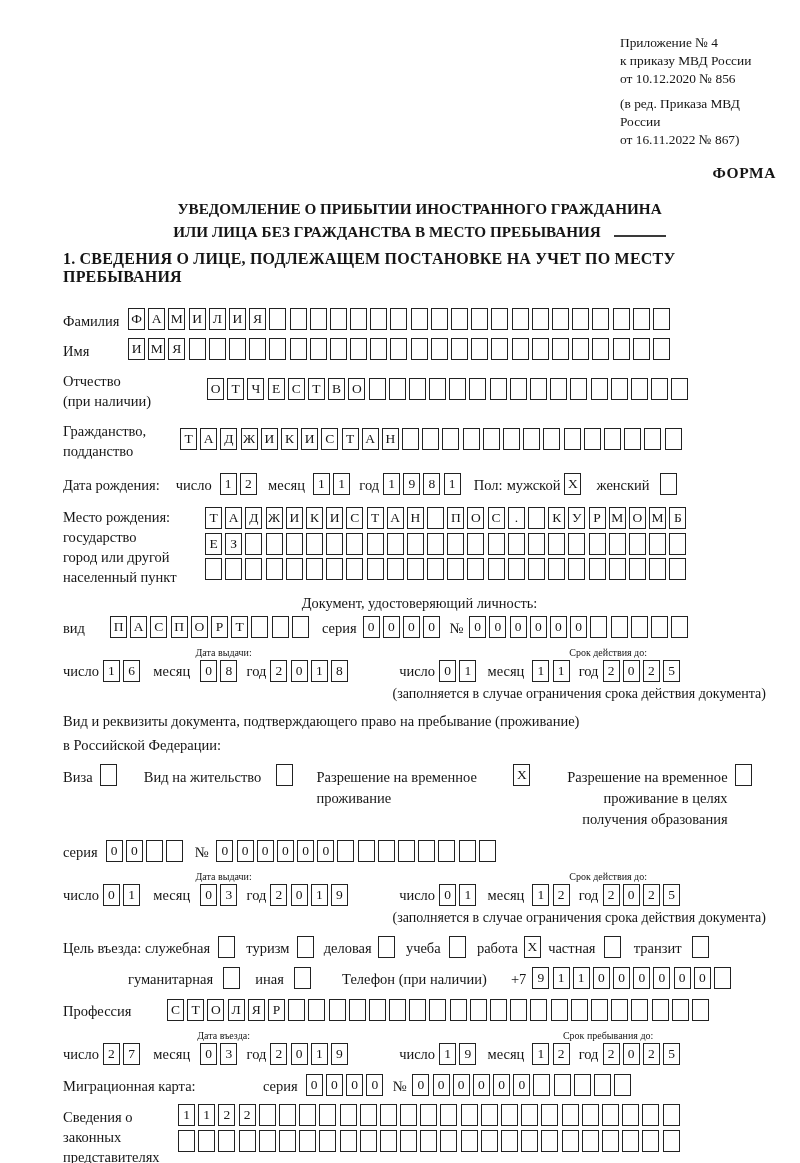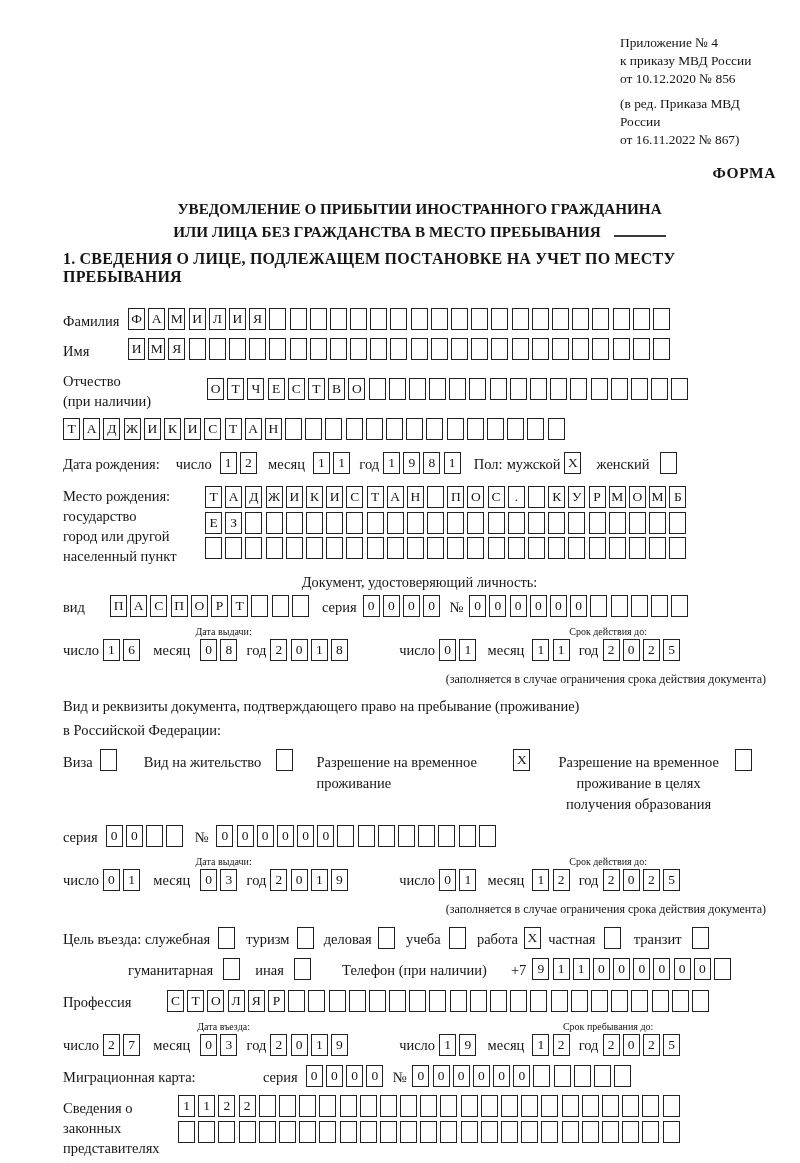--- a/index.html
+++ b/index.html
@@ -28,28 +28,28 @@
   .gap4{margin-left:4px}.gap6{margin-left:6px}.gap8{margin-left:8px}.gap10{margin-left:10px}
   .gap12{margin-left:12px}.gap16{margin-left:16px}.gap20{margin-left:20px}.gap24{margin-left:24px}.gap28{margin-left:28px}
 
   .center-bold{text-align:center;font-weight:normal;font-size:14.4px;margin-top:8px}
   .hdr2{display:flex;font-size:10px;margin-top:9px}
   .hdr2 .hl{width:330px;text-align:center}
   .hdr2 .hr{width:345px;text-align:center;margin-left:56px}
   .dates{display:flex;margin-top:2px}
   .dg{display:flex;align-items:flex-start}
   .dright{margin-left:48px}
-  .cap{font-size:12px;text-align:right;margin-top:11px;padding-right:10px}
+  .cap{font-size:14px;text-align:right;margin-top:4px;padding-right:10px}
   .plain{margin-top:9px;line-height:1.5}
 
   .optrow{display:flex;align-items:flex-start;margin-top:8px}
   .opt{display:flex;align-items:flex-start}
   .olbl{padding-top:3px;margin-right:7px;line-height:1.45}
   .c190{width:190px;text-align:left}
-  .c178{width:178px;text-align:center}
+  .c178{width:178px;text-align:right}
 
   .reps{display:flex;align-items:flex-start;margin-top:8px}
 </style>
 </head>
 <body>
 
 <div class="page">
 
   <div class="top-note">
     <div class="pre">Приложение № 4
@@ -159,20 +159,22 @@
         <span class="cell"></span>
         <span class="cell"></span>
         <span class="cell"></span>
         <span class="cell"></span>
         <span class="cell"></span>
         <span class="cell"></span>
       </div>
   </div>
 
   <div class="row">
+    <div class="lbl w117 pre">Гражданство,
+подданство</div>
     <div class="cells">
         <span class="cell filled">Т</span>
         <span class="cell filled">А</span>
         <span class="cell filled">Д</span>
         <span class="cell filled">Ж</span>
         <span class="cell filled">И</span>
         <span class="cell filled">К</span>
         <span class="cell filled">И</span>
         <span class="cell filled">С</span>
         <span class="cell filled">Т</span>

